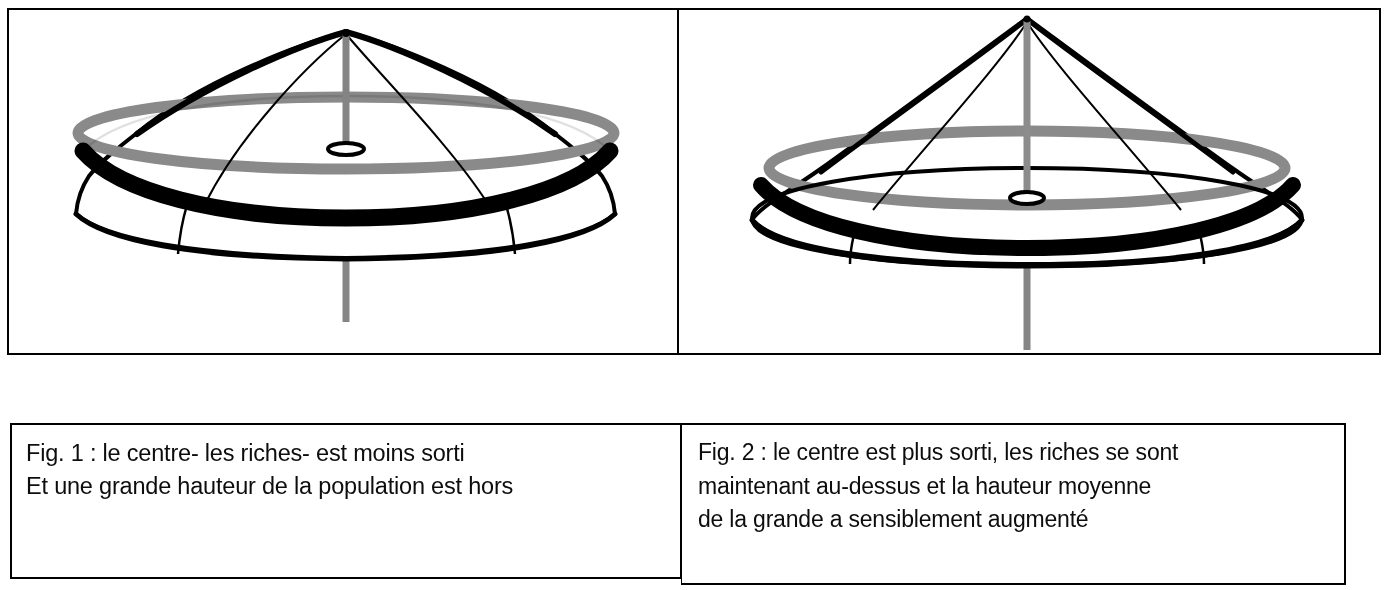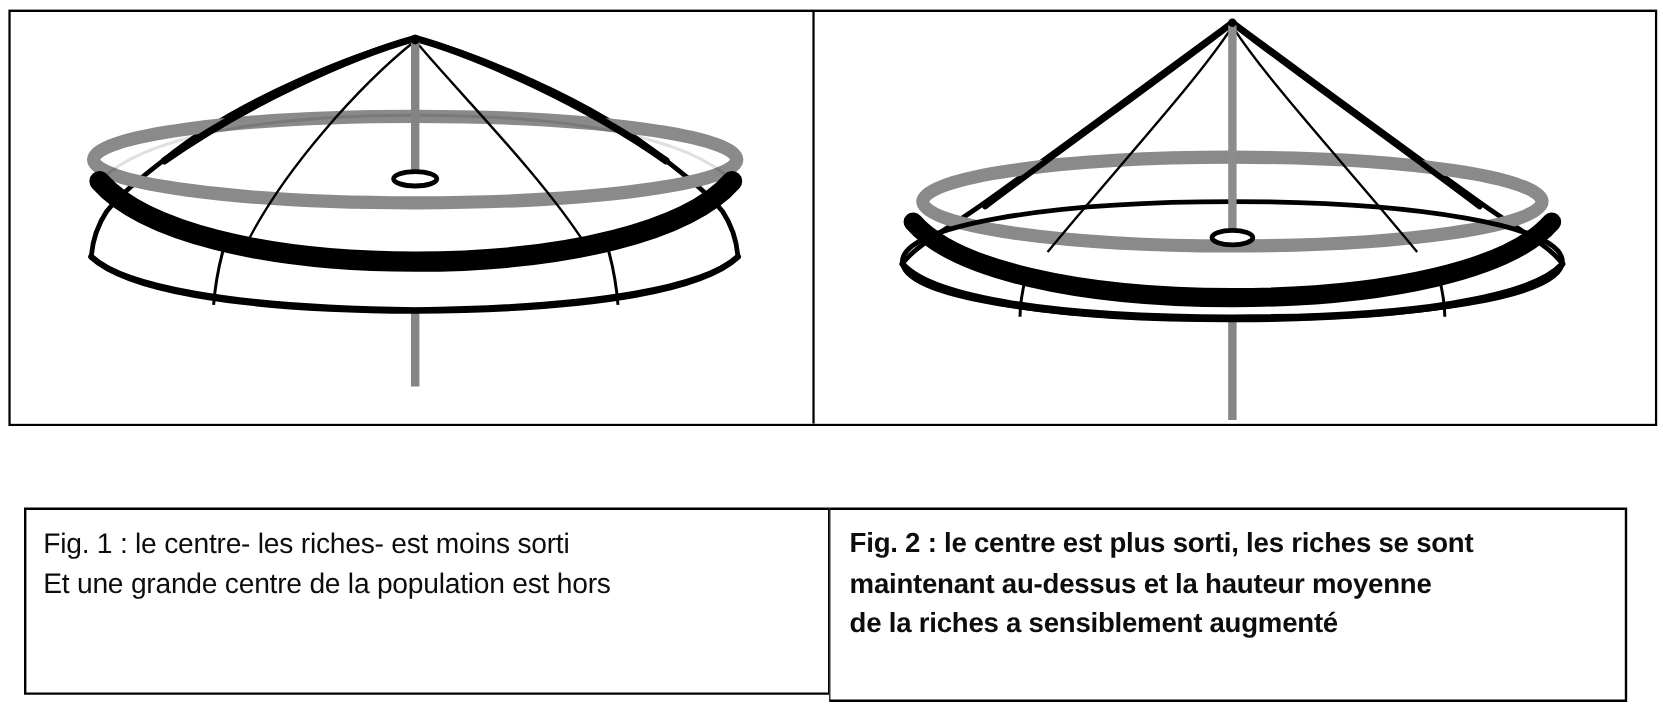--- a/index.html
+++ b/index.html
@@ -47,21 +47,21 @@
 
   .figure-svg {
     display: block;
     width: 100%;
     height: 100%;
   }
 
   
   .captions-row {
     position: absolute;
-    left: 20px;
+    left: 10px;
     top: 423px;
     width: 1336px;
     height: 162px;
     display: flex;
     align-items: stretch;
   }
   .caption-box {
     position: relative;
     border: 2px solid #000000;
     box-sizing: border-box;
@@ -72,21 +72,20 @@
     width: 671px;
     height: 156px;
     border-right-width: 1px;
   }
   .caption-box.right {
     width: 665px;
     height: 162px;
     border-left-width: 1px;
     padding-top: 11px;
     padding-left: 16px;
-    font-weight: bold;
   }
   .caption-line {
     font-family: "Liberation Sans", sans-serif;
     font-size: 23.5px;
     line-height: 33px;
     letter-spacing: -0.2px;
     color: #0d0d0d;
     white-space: nowrap;
   }
   .caption-box.right .caption-line {
@@ -182,23 +181,23 @@
 
         <circle cx="348" cy="9" r="3.5" fill="#000000"></circle>
       </svg>
     </div>
   </div>
 
   <div class="captions-row">
 
     <div class="caption-box left">
       <div class="caption-line">Fig. 1 : le centre- les riches- est moins sorti</div>
-      <div class="caption-line">Et une grande centre de la population est hors</div>
+      <div class="caption-line">Et une grande hauteur de la population est hors</div>
     </div>
 
     <div class="caption-box right">
       <div class="caption-line">Fig. 2 : le centre est plus sorti, les riches se sont</div>
       <div class="caption-line">maintenant au-dessus et la hauteur moyenne</div>
-      <div class="caption-line">de la riches a sensiblement augmenté</div>
+      <div class="caption-line">de la grande a sensiblement augmenté</div>
     </div>
   </div>
 
 </div>
 
 </body></html>

